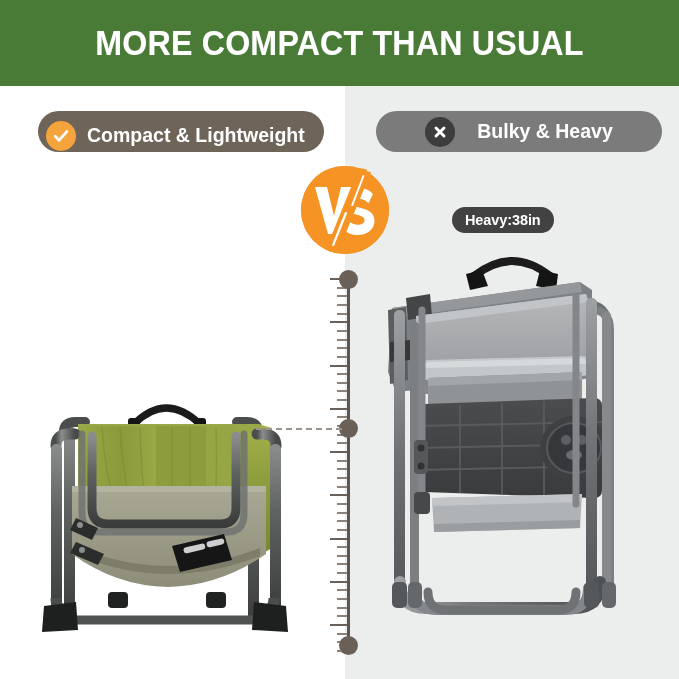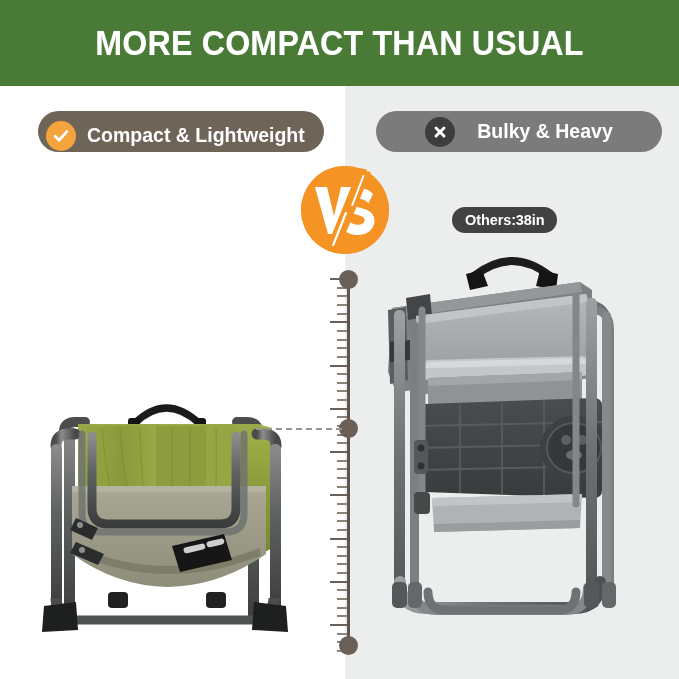--- a/index.html
+++ b/index.html
@@ -199,21 +199,21 @@
                  C52.8 33.5 56 32.2 60 33 C63.5 33.7 66 35.3 67.5 37.3 Z"></path>
         <path d="M57 4 L70 6 L37 86 L25 83 Z" fill="#f59324"></path>
         <path d="M60.5 6 L64 6.6 L34 84 L30.6 83.2 Z" fill="#ffffff" opacity="0.0"></path>
       </g>
       <path d="M58.5 2 L66 3.6 L35 87 L27.5 85 Z" fill="#f59324"></path>
       <path d="M61.8 9 L63.6 9.4 L52 40 L50 39.4 Z" fill="#ffffff"></path>
       <path d="M44 46 L46.4 46.6 L33 80 L30.8 79.4 Z" fill="#ffffff"></path>
     </svg>
   </div>
 
-  <div class="pill pill-others">Others:38in</div>
+  <div class="pill pill-others">Heavy:38in</div>
 
   <div class="dash-link"></div>
 
   <div class="ruler">
     <div class="ruler-line"></div>
     <div id="ticks">
         <div class="tick long" style="top: 8px;"></div>
         <div class="tick short" style="top: 16.6512px;"></div>
         <div class="tick short" style="top: 25.3023px;"></div>
         <div class="tick short" style="top: 33.9535px;"></div>

